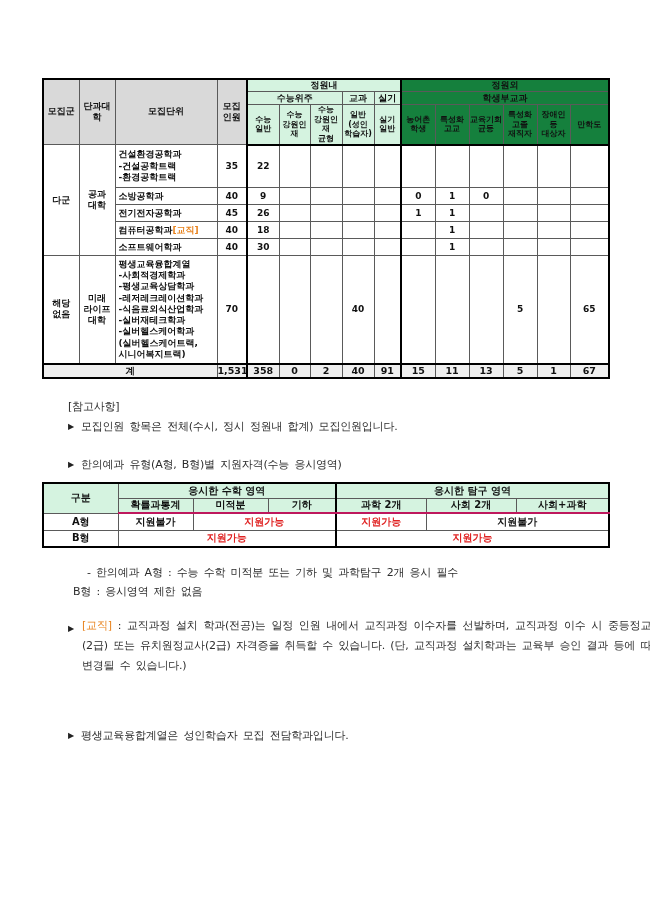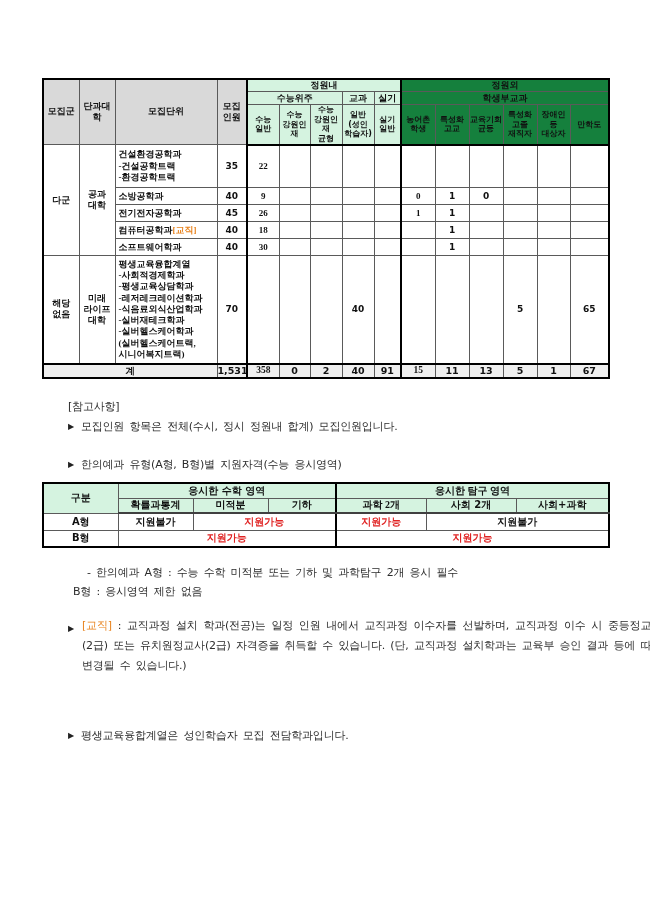--- a/index.html
+++ b/index.html
@@ -17,32 +17,32 @@
   }
   .t1 .hr1{height:12px}.t1 .hr2{height:13px}
   .t1 .hr3{height:37px}
   .t1 .hr3 td{font-size:8px;line-height:1.2;border-bottom:2px solid #000;}
   .t1 .tall{height:43px}.t1 .r{height:17px}.t1 .rbig{height:108px}
   .t1 .rt{height:14px}
   .t1 .rt td{border-top:2px solid #000;background:#efefef;font-size:9.5px;}
   .g{background:#d9d9d9;}
   .grn{background:#d5f3e0;}
   .blu{background:#15803d;}
-  .bl{border-left:2px solid #000 !important;font-family:Liberation Serif, serif;}
-  .nm{text-align:left !important;padding:1px 2px 1px 3px !important;font-family:Liberation Serif, serif;}
+  .bl{border-left:2px solid #000 !important;}
+  .nm{text-align:left !important;padding:1px 2px 1px 3px !important;}
   .num{font-size:9.5px;}
   .tag{color:#e8821c;}
   
   .t2{position:absolute;left:42px;top:482px;width:566px;border:2px solid #000;}
   .t2 td{
     border:1px solid #5a5a5a;text-align:center;vertical-align:middle;
     font-size:10px;font-weight:bold;padding:0;line-height:1.2;
   }
   .t2 .h{height:15px}.t2 .h2r{height:15px}
-  .t2 .h2r td{border-bottom:2px solid #404040;}
+  .t2 .h2r td{border-bottom:2px solid #be185d;}
   .t2 .ra,.t2 .rb{height:17px}
   .red{color:#e02222;}
   
   .note{position:absolute;font-size:11px;color:#2b2b2b;letter-spacing:-0.2px;word-spacing:2px;margin-left:32px;}
   .bm{font-size:8px;margin-right:7px;vertical-align:1px;color:#222;}
   .hang{padding-left:14px;}
   .hang .bm{position:absolute;left:0;top:3px;}
   .just{text-align:justify;line-height:20px;}
   .ind{margin-left:71px;}
   .subline{line-height:19px;}

